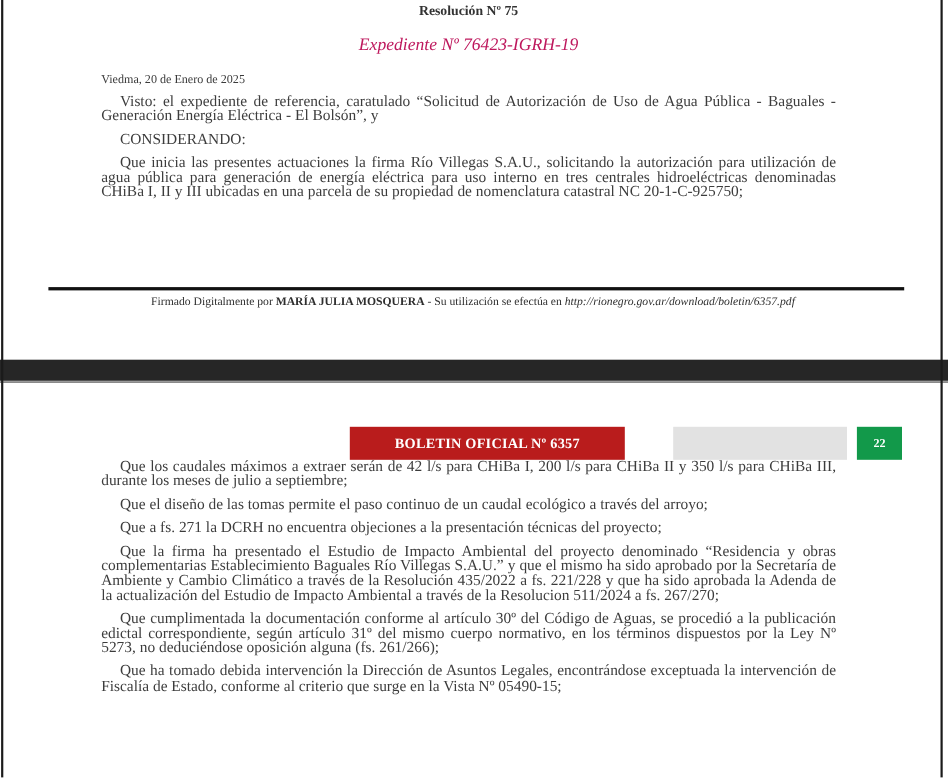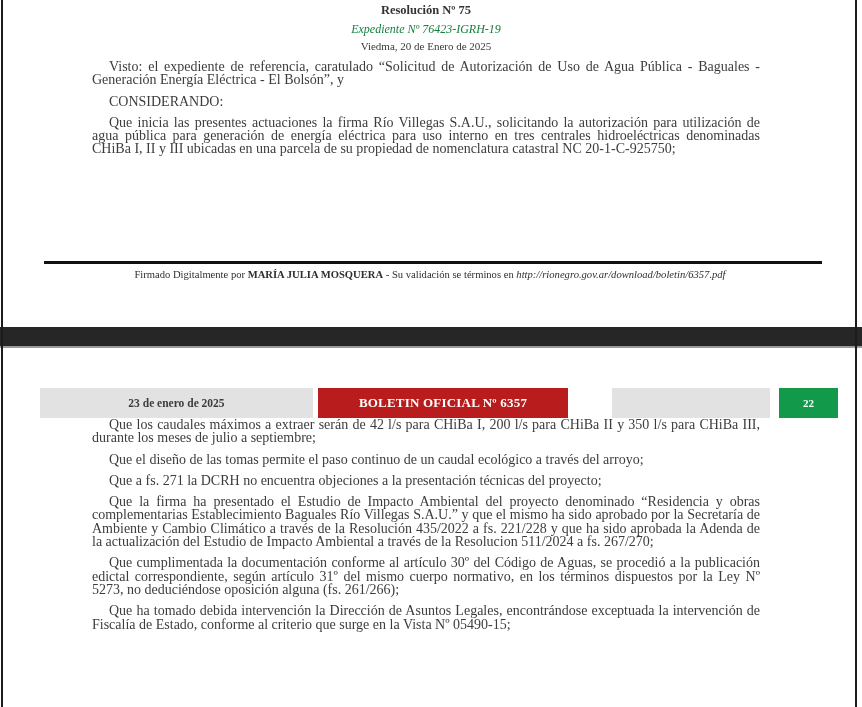--- a/index.html
+++ b/index.html
@@ -17,70 +17,69 @@
   
   .page { position:absolute; left:3px; right:5px; background:#ffffff; overflow:hidden; }
   .page1 { top:0; height:368px; }
   .page2 { top:350px; bottom:0; }
 
   .page-band { position:absolute; left:0; right:0; top:327px; height:21px; background:#262626; z-index:5; border-bottom:2px solid #9a9a9a; }
 
   
   .content { position:absolute; left:89px; right:97px; top:0; }
   .doc-title { margin-top:3px; text-align:center; font-weight:bold; font-size:12.5px; color:#333; }
-  .doc-subtitle { margin-top:4px; text-align:center; font-style:italic; font-size:12px; color:#15803d; }
-  .doc-date { margin-top:3px; text-align:center; font-size:11px; }
+  .doc-subtitle { margin-top:14px; text-align:center; font-style:italic; font-size:16px; color:#be185d; }
+  .doc-date { margin-top:16px; text-align:left; font-size:11px; }
   p.body-p {
     margin-top:8px; font-size:14px; line-height:13.3px;
     text-align:justify; text-indent:17px; color:#3c3c3c;
   }
   p.body-p.no-justify { text-align:left; }
 
   
   .sig-rule { position:absolute; left:41px; width:778px; top:261px; height:3px; background:#111; }
   .sig-text { position:absolute; left:0; right:0; top:269px; text-align:center; font-size:10.6px; color:#2e2e2e; }
   .sig-text b { font-weight:bold; }
   .sig-text i { }
 
   
   .hdr { position:absolute; top:38px; left:0; right:0; height:30px; }
   .hdr-box { position:absolute; top:0; height:30px; display:flex; align-items:center; justify-content:center; }
   .hdr-gray1 { left:37px;  width:273px; background:#e2e2e2; font-size:11.5px; font-weight:600; color:#3c3c3c; }
   .hdr-blue  { left:315px; width:250px; background:#b91c1c; color:#ffffff; font-weight:bold; font-size:13px; letter-spacing:.2px; }
   .hdr-gray2 { left:609px; width:158px; background:#e2e2e2; }
-  .hdr-green { left:776px; width:59px;  background:#12994a; color:#ffffff; font-weight:bold; font-size:11px; }
+  .hdr-green { left:776px; width:41px;  background:#12994a; color:#ffffff; font-weight:bold; font-size:11px; }
 
   .content2 { position:absolute; left:89px; right:97px; top:68px; }
   .content2 p.body-p:first-child { margin-top:0; }
 </style>
 </head>
 <body>
 
 <div class="viewer">
 
   <div class="page page1">
     <div class="content">
       <div class="doc-title">Resolución Nº 75</div>
       <div class="doc-subtitle">Expediente Nº 76423-IGRH-19</div>
       <div class="doc-date">Viedma, 20 de Enero de 2025</div>
       <p class="body-p">Visto: el expediente de referencia, caratulado “Solicitud de Autorización de Uso de Agua Pública - Baguales - Generación Energía Eléctrica - El Bolsón”, y</p>
       <p class="body-p no-justify">CONSIDERANDO:</p>
       <p class="body-p">Que inicia las presentes actuaciones la firma Río Villegas S.A.U., solicitando la autorización para utilización de agua pública para generación de energía eléctrica para uso interno en tres centrales hidroeléctricas denominadas CHiBa I, II y III ubicadas en una parcela de su propiedad de nomenclatura catastral NC 20-1-C-925750;</p>
     </div>
     <div class="sig-rule"></div>
     <div class="sig-text">
-      <span>Firmado Digitalmente por </span><b>MARÍA JULIA MOSQUERA</b><span>  - Su validación se términos en </span><i>http://rionegro.gov.ar/download/boletin/6357.pdf</i>
+      <span>Firmado Digitalmente por </span><b>MARÍA JULIA MOSQUERA</b><span>  - Su utilización se efectúa en </span><i>http://rionegro.gov.ar/download/boletin/6357.pdf</i>
     </div>
   </div>
 
   <div class="page-band"></div>
 
   <div class="page page2">
     <div class="hdr">
-      <div class="hdr-box hdr-gray1">23 de enero de 2025</div>
       <div class="hdr-box hdr-blue">BOLETIN OFICIAL Nº 6357</div>
       <div class="hdr-box hdr-gray2"></div>
       <div class="hdr-box hdr-green">22</div>
     </div>
     <div class="content content2">
       <p class="body-p">Que los caudales máximos a extraer serán de 42 l/s para CHiBa I, 200 l/s para CHiBa II y 350 l/s para CHiBa III, durante los meses de julio a septiembre;</p>
       <p class="body-p">Que el diseño de las tomas permite el paso continuo de un caudal ecológico a través del arroyo;</p>
       <p class="body-p">Que a fs. 271 la DCRH no encuentra objeciones a la presentación técnicas del proyecto;</p>
       <p class="body-p">Que la firma ha presentado el Estudio de Impacto Ambiental del proyecto denominado “Residencia y obras complementarias Establecimiento Baguales Río Villegas S.A.U.” y que el mismo ha sido aprobado por la Secretaría de Ambiente y Cambio Climático a través de la Resolución 435/2022 a fs. 221/228 y que ha sido aprobada la Adenda de la actualización del Estudio de Impacto Ambiental a través de la Resolucion 511/2024 a fs. 267/270;</p>
       <p class="body-p">Que cumplimentada la documentación conforme al artículo 30º del Código de Aguas, se procedió a la publicación edictal correspondiente, según artículo 31º del mismo cuerpo normativo, en los términos dispuestos por la Ley Nº 5273, no deduciéndose oposición alguna (fs. 261/266);</p>

